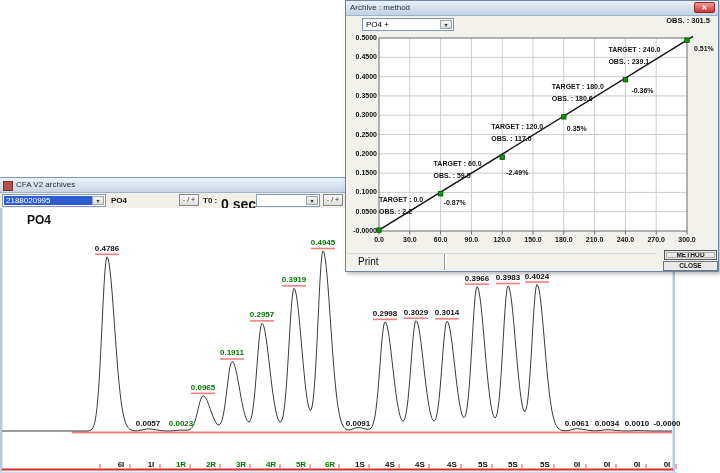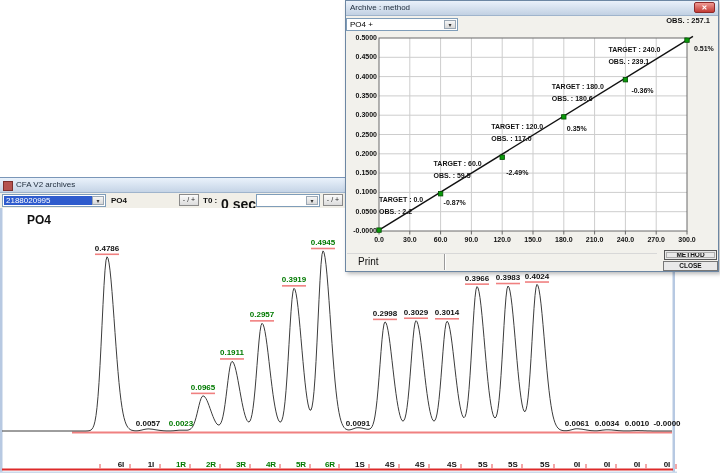--- a/index.html
+++ b/index.html
@@ -33,21 +33,21 @@
   #chart-heading{left:27px;top:5px;font-size:12px;font-weight:bold;color:#111;}
   
   #archive-win{left:345px;top:0;width:374px;height:272px;background:#f2f1ec;
     border:1px solid #6d87a3;box-sizing:border-box;z-index:10;box-shadow:2px 2px 4px rgba(0,0,0,0.28);}
   #arc-titlebar{left:0;top:0;width:100%;height:14px;
     background:linear-gradient(#eaf1fa,#c2d1e3);border-bottom:1px solid #9fb4cc;}
   #arc-title{left:4px;top:2px;font-size:8px;color:#1c2a3a;white-space:nowrap;}
   #arc-close{left:348px;top:1px;width:21px;height:11px;background:linear-gradient(#f09a93,#c23b35);
     border:1px solid #8e2a2a;border-radius:2px;color:#fff;font-size:7px;line-height:10px;
     text-align:center;font-weight:bold;box-sizing:border-box;}
-  #cal-combo{left:0;top:17px;width:112px;}
+  #cal-combo{left:16px;top:17px;width:92px;}
   #cal-obs-top{left:260px;top:15px;width:104px;text-align:right;font-size:7.5px;font-weight:bold;color:#111;}
   #cal-formula{left:33px;top:246px;width:308px;text-align:center;font-size:7.5px;font-weight:bold;color:#111;white-space:nowrap;}
   #arc-statusbar{left:1px;top:252px;width:310px;height:18px;border-top:1px solid #d8d8d8;}
   #print-btn{left:12px;top:255px;font-size:10px;color:#111;}
   #status-divider{left:98px;top:253px;width:1px;height:16px;background:#9a9a9a;border-right:1px solid #fff;}
   #method-btn{left:318px;top:249px;width:53px;height:10px;border:1px solid #555;background:#e9e9e9;
     font-size:6.5px;font-weight:bold;line-height:8px;text-align:center;color:#111;box-sizing:border-box;
     outline:1px solid #aeaeae;outline-offset:-3px;}
   #close-btn2{left:317px;top:260px;width:55px;height:10px;border:1px solid #777;background:#e9e9e9;
     font-size:6.5px;font-weight:bold;line-height:8px;text-align:center;color:#111;box-sizing:border-box;}
@@ -163,21 +163,21 @@
 
 <div class="abs" id="archive-win">
   <div class="abs" id="arc-titlebar">
     <span class="abs" id="arc-title">Archive : method</span>
     <div class="abs" id="arc-close">✕</div>
   </div>
   <div class="abs combo" id="cal-combo">
     <span class="val">PO4 +</span>
     <span class="arrow">▾</span>
   </div>
-  <span class="abs" id="cal-obs-top">OBS. : 257.1</span>
+  <span class="abs" id="cal-obs-top">OBS. : 301.5</span>
   <svg class="abs" id="cal-svg" width="374" height="272" style="left:0;top:0;overflow:visible">
       <rect x="33" y="37" width="308" height="193" fill="#fff" stroke="none"></rect>
       <line x1="63.8" y1="37" x2="63.8" y2="230" stroke="#cdcdcd" stroke-width="1"></line>
       <line x1="33" y1="56.3" x2="341" y2="56.3" stroke="#cdcdcd" stroke-width="1"></line>
       <line x1="94.6" y1="37" x2="94.6" y2="230" stroke="#cdcdcd" stroke-width="1"></line>
       <line x1="33" y1="75.6" x2="341" y2="75.6" stroke="#cdcdcd" stroke-width="1"></line>
       <line x1="125.4" y1="37" x2="125.4" y2="230" stroke="#cdcdcd" stroke-width="1"></line>
       <line x1="33" y1="94.9" x2="341" y2="94.9" stroke="#cdcdcd" stroke-width="1"></line>
       <line x1="156.2" y1="37" x2="156.2" y2="230" stroke="#cdcdcd" stroke-width="1"></line>
       <line x1="33" y1="114.2" x2="341" y2="114.2" stroke="#cdcdcd" stroke-width="1"></line>

